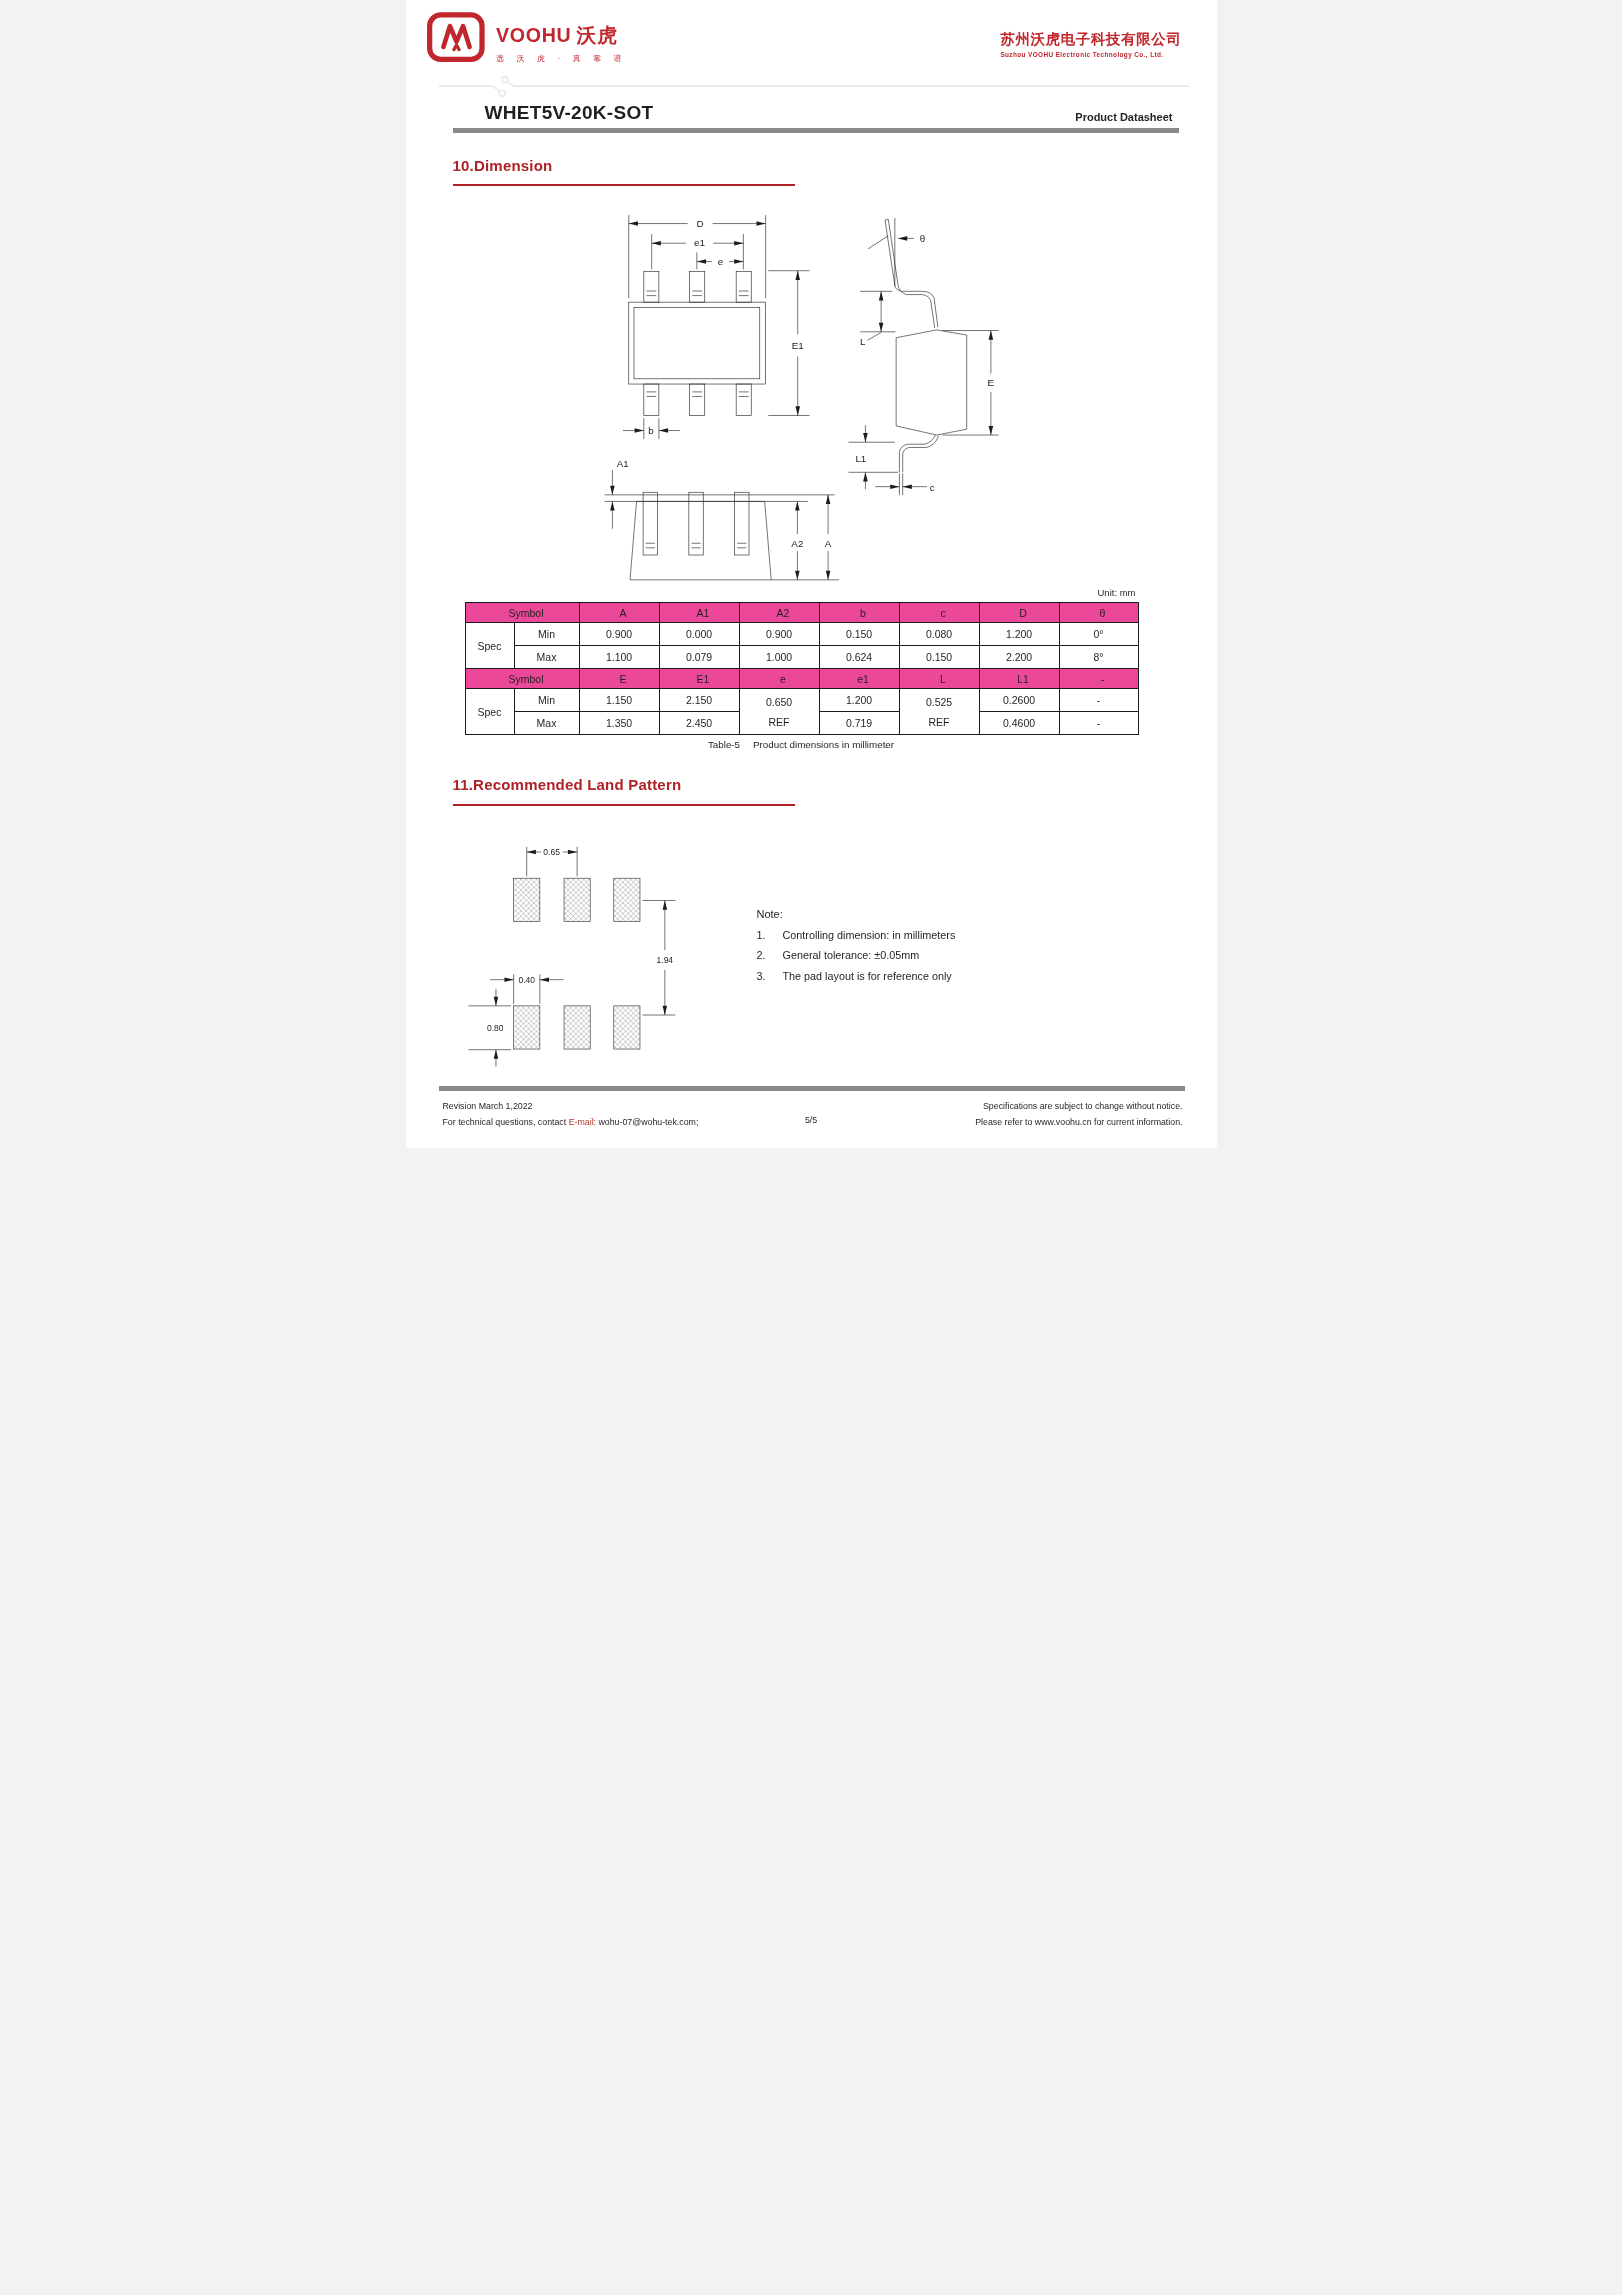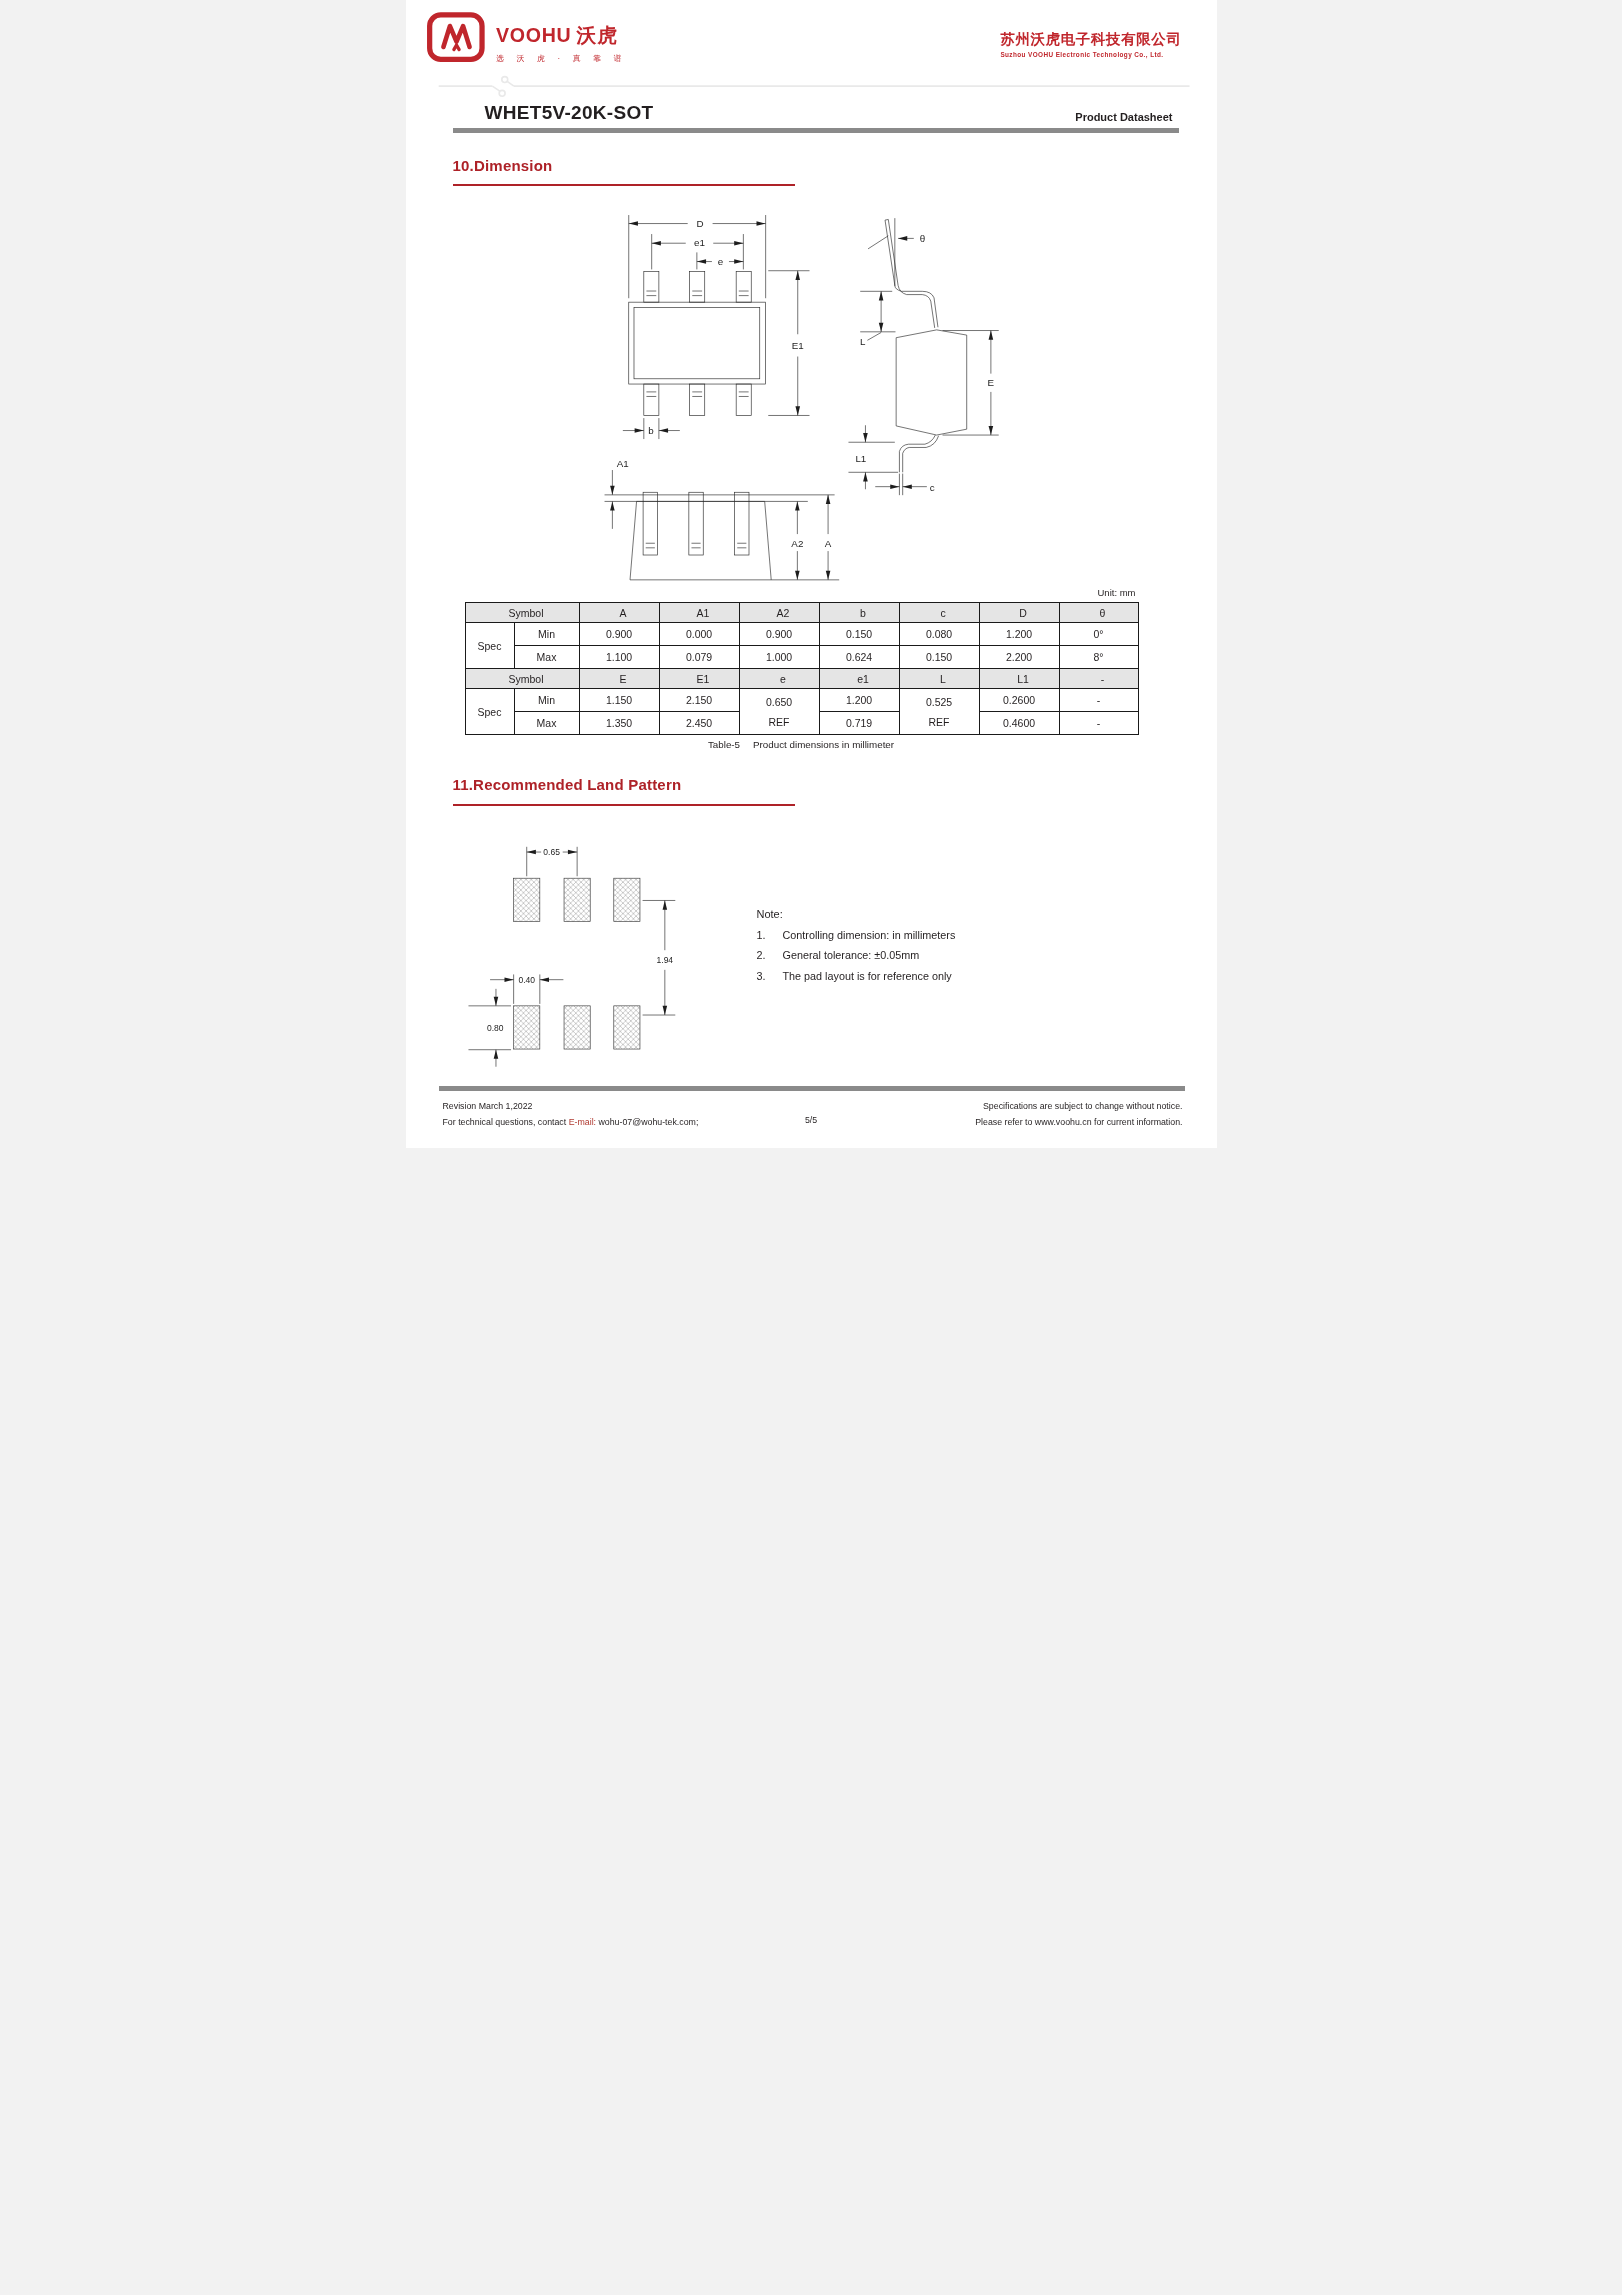--- a/index.html
+++ b/index.html
@@ -36,21 +36,21 @@
   svg.draw path.ah { fill:#1d1d1d; stroke:none; }
   svg.draw text { font-family:"Liberation Sans", sans-serif; fill:#1d1d1d; font-size:15px; }
   svg.draw text.dim-sm { font-size:13px; }
 
   
   .unit-note { position:absolute; right:81px; top:587px; font-size:9.5px; }
   table.dims { position:absolute; left:59px; top:602px; width:673px; border-collapse:collapse; table-layout:fixed; font-size:10.5px; }
   table.dims td { border:0.7px solid #1a1a1a; text-align:center; vertical-align:middle; padding:0; }
   table.dims tr.hrow { height:20px; }
   table.dims tr.brow { height:23px; }
-  table.dims td.hdr { background:#e5e5e5;padding-left:8px; }
+  table.dims td.hdr { background:#ec4899;padding-left:8px; }
   table.dims { border:1.3px solid #1a1a1a; }
   table.dims tr.hrow td { border-top:1.3px solid #1a1a1a; border-bottom:1.3px solid #1a1a1a; }
   td.merged { line-height:20px; }
   .tbl-caption { position:absolute; left:59px; top:739px; width:673px; text-align:center; font-size:9.8px; }
   .tbl-caption .cap-gap { display:inline-block; width:13px; }
 
   
   .notes { position:absolute; left:351px; top:908px; font-size:10.8px; }
   .notes .note-title { font-size:11px; }
   .note-item { display:flex; margin-top:8.5px; }

